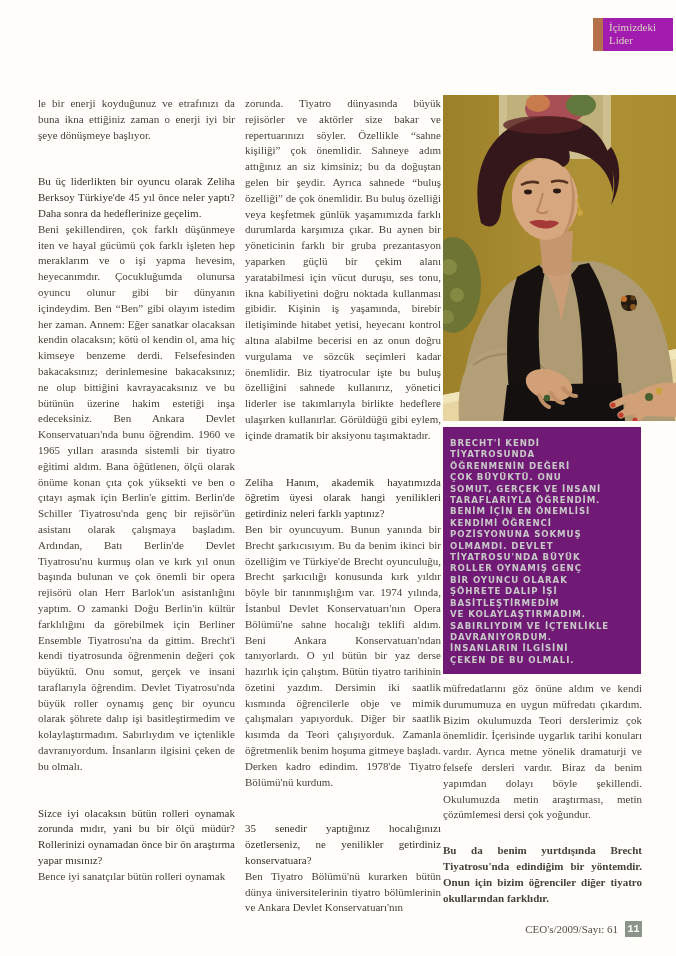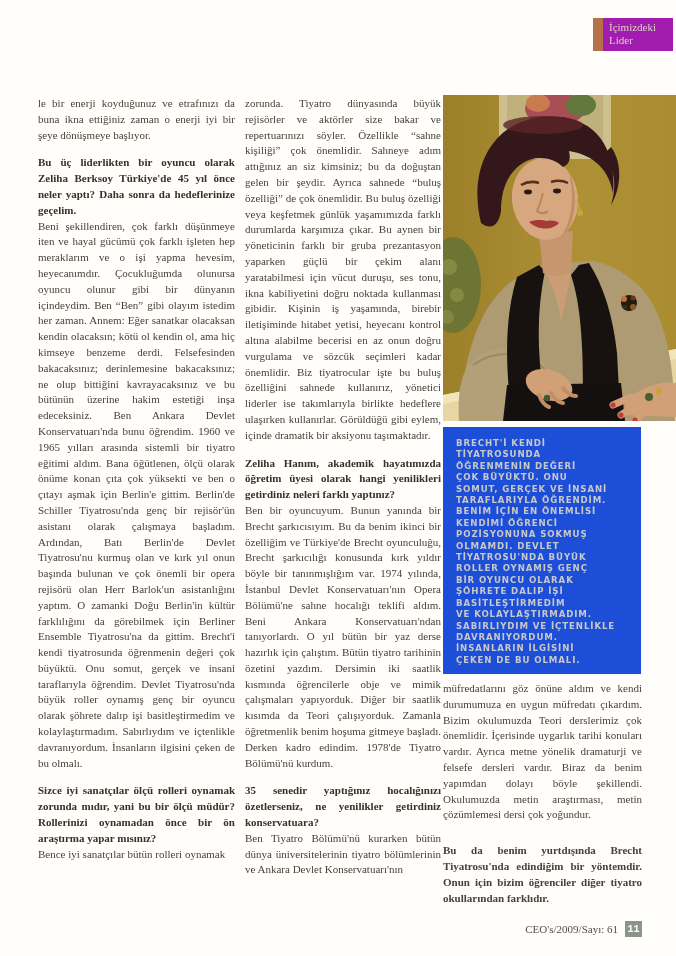--- a/index.html
+++ b/index.html
@@ -13,30 +13,30 @@
   .tag-text { color:#ddd7c3; font-size:11px; line-height:13px; padding:3px 0 0 6px;
     font-family:"Liberation Serif", serif; }
 
   
   .col { position:absolute; top:96px; font-size:11px; line-height:15.8px;
     text-align:justify; color:#45423a; }
   .col-left  { left:38px;  width:197px; }
   .col-mid   { left:245px; width:196px; }
   .col-right { left:443px; top:681px; width:199px; }
   .col p { margin:0; }
-  .col p.question { font-weight:bold; color:#353228; margin-top:12px; }
+  .col p.question { font-weight:normal; color:#353228; margin-top:31px; }
   .col p.gap-top { margin-top:20px;font-weight:bold; }
 
   
   .photo { position:absolute; left:443px; top:95px; width:233px; height:326px; }
   .photo svg { display:block; width:100%; height:100%; }
 
   
   .quote { position:absolute; left:443px; top:427px; width:198px; height:247px;
-    background:#1d4ed8; box-sizing:border-box; padding:11px 13px; overflow:hidden; }
+    background:#701a75; box-sizing:border-box; padding:11px 7px; overflow:hidden; }
   .quote .quote-text { color:#c8c8c8; font-family:"DejaVu Sans", sans-serif;
     font-size:8.6px; font-weight:bold; letter-spacing:0.9px; line-height:11.4px;
     white-space:pre-line; }
 
   
   .footer { position:absolute; top:921px; left:380px; width:262px; display:flex;
     justify-content:flex-end; align-items:center; gap:7px; }
   .credit { font-size:11px; color:#504e46; }
   .page-badge { width:17px; height:16px; background:#8b9488; color:#ffffff;
     font-family:Liberation Mono, monospace; font-size:10px; font-weight:bold;
@@ -52,21 +52,21 @@
     <div class="tag-text">
       <div>İçimizdeki</div>
       <div>Lider</div>
     </div>
   </div>
 
   <div class="col col-left">
     <p class="body">le bir enerji koyduğunuz ve etrafınızı da buna ikna ettiğiniz zaman o enerji iyi bir şeye dönüşmeye başlıyor.</p>
     <p class="question">Bu üç liderlikten bir oyuncu olarak Zeliha Berksoy Türkiye'de 45 yıl önce neler yaptı? Daha sonra da hedeflerinize geçelim.</p>
     <p class="body">Beni şekillendiren, çok farklı düşünmeye iten ve hayal gücümü çok farklı işleten hep meraklarım ve o işi yapma hevesim, heyecanımdır. Çocukluğumda olunursa oyuncu olunur gibi bir dünyanın içindeydim. Ben “Ben” gibi olayım istedim her zaman. Annem: Eğer sanatkar olacaksan kendin olacaksın; kötü ol kendin ol, ama hiç kimseye benzeme derdi. Felsefesinden bakacaksınız; derinlemesine bakacaksınız; ne olup bittiğini kavrayacaksınız ve bu bütünün üzerine hakim estetiği inşa edeceksiniz. Ben Ankara Devlet Konservatuarı'nda bunu öğrendim. 1960 ve 1965 yılları arasında sistemli bir tiyatro eğitimi aldım. Bana öğütlenen, ölçü olarak önüme konan çıta çok yüksekti ve ben o çıtayı aşmak için Berlin'e gittim. Berlin'de Schiller Tiyatrosu'nda genç bir rejisör'ün asistanı olarak çalışmaya başladım. Ardından, Batı Berlin'de Devlet Tiyatrosu'nu kurmuş olan ve kırk yıl onun başında bulunan ve çok önemli bir opera rejisörü olan Herr Barlok'un asistanlığını yaptım. O zamanki Doğu Berlin'in kültür farklılığını da görebilmek için Berliner Ensemble Tiyatrosu'na da gittim. Brecht'i kendi tiyatrosunda öğrenmenin değeri çok büyüktü. Onu somut, gerçek ve insani taraflarıyla öğrendim. Devlet Tiyatrosu'nda büyük roller oynamış genç bir oyuncu olarak şöhrete dalıp işi basitleştirmedim ve kolaylaştırmadım. Sabırlıydım ve içtenlikle davranıyordum. İnsanların ilgisini çeken de bu olmalı.</p>
-    <p class="question">Sizce iyi sanatçılar ölçü rolleri oynamak zorunda mıdır, yani bu bir ölçü müdür? Rollerinizi oynamadan önce bir ön araştırma yapar mısınız?</p>
+    <p class="question">Sizce iyi olacaksın bütün rolleri oynamak zorunda mıdır, yani bu bir ölçü müdür? Rollerinizi oynamadan önce bir ön araştırma yapar mısınız?</p>
     <p class="body">Bence iyi sanatçılar bütün rolleri oynamak</p>
   </div>
 
   <div class="col col-mid">
     <p class="body">zorunda. Tiyatro dünyasında büyük rejisörler ve aktörler size bakar ve repertuarınızı söyler. Özellikle “sahne kişiliği” çok önemlidir. Sahneye adım attığınız an siz kimsiniz; bu da doğuştan gelen bir şeydir. Ayrıca sahnede “buluş özelliği” de çok önemlidir. Bu buluş özelliği veya keşfetmek günlük yaşamımızda farklı durumlarda karşımıza çıkar. Bu aynen bir yöneticinin farklı bir gruba prezantasyon yaparken güçlü bir çekim alanı yaratabilmesi için vücut duruşu, ses tonu, ikna kabiliyetini doğru noktada kullanması gibidir. Kişinin iş yaşamında, birebir iletişiminde hitabet yetisi, heyecanı kontrol altına alabilme becerisi en az onun doğru vurgulama ve sözcük seçimleri kadar önemlidir. Biz tiyatrocular işte bu buluş özelliğini sahnede kullanırız, yönetici liderler ise takımlarıyla birlikte hedeflere ulaşırken kullanırlar. Görüldüğü gibi eylem, içinde dramatik bir aksiyonu taşımaktadır.</p>
     <p class="question">Zeliha Hanım, akademik hayatımızda öğretim üyesi olarak hangi yenilikleri getirdiniz neleri farklı yaptınız?</p>
     <p class="body">Ben bir oyuncuyum. Bunun yanında bir Brecht şarkıcısıyım. Bu da benim ikinci bir özelliğim ve Türkiye'de Brecht oyunculuğu, Brecht şarkıcılığı konusunda kırk yıldır böyle bir tanınmışlığım var. 1974 yılında, İstanbul Devlet Konservatuarı'nın Opera Bölümü'ne sahne hocalığı teklifi aldım. Beni Ankara Konservatuarı'ndan tanıyorlardı. O yıl bütün bir yaz derse hazırlık için çalıştım. Bütün tiyatro tarihinin özetini yazdım. Dersimin iki saatlik kısmında öğrencilerle obje ve mimik çalışmaları yapıyorduk. Diğer bir saatlik kısımda da Teori çalışıyorduk. Zamanla öğretmenlik benim hoşuma gitmeye başladı. Derken kadro edindim. 1978'de Tiyatro Bölümü'nü kurdum.</p>
     <p class="question">35 senedir yaptığınız hocalığınızı özetlerseniz, ne yenilikler getirdiniz konservatuara?</p>
     <p class="body">Ben Tiyatro Bölümü'nü kurarken bütün dünya üniversitelerinin tiyatro bölümlerinin ve Ankara Devlet Konservatuarı'nın</p>
   </div>

